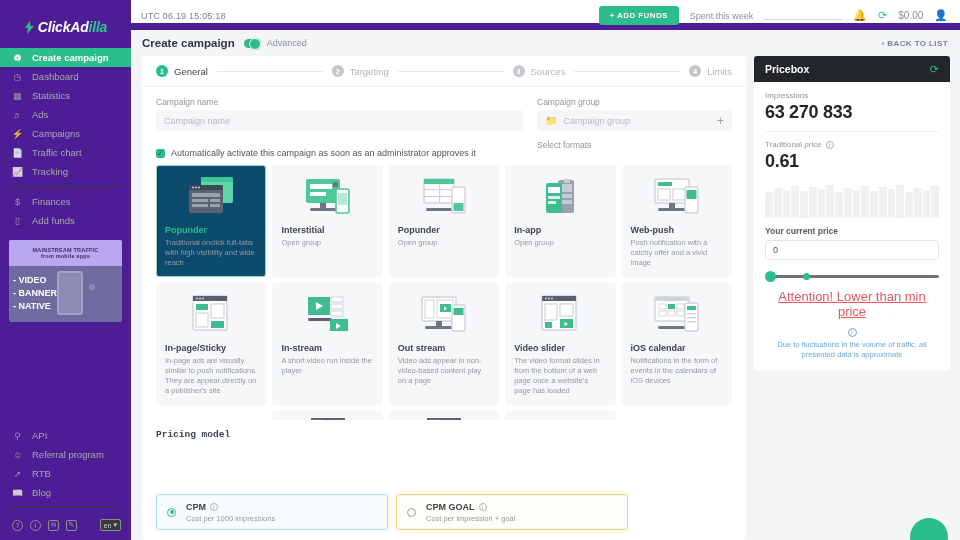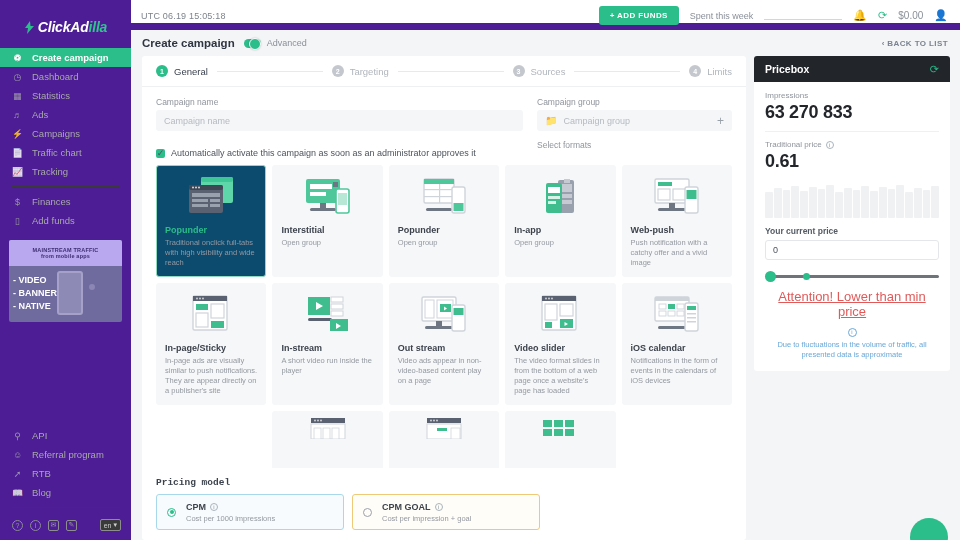--- a/index.html
+++ b/index.html
@@ -131,22 +131,22 @@
   .card.selected .card-title { color:#2bbd8a; }
   .card-desc { font-size:7.5px; color:#9499a1; line-height:10px; }
   .card.stub { min-height:26px; padding:5px 8px 0 8px; }
   .card.stub .card-art { height:22px; margin:0; }
   .card.empty { background:transparent; }
 
   
   .pricing { padding:9px 14px 10px 14px; }
   .pricing-h { font-size:9.5px; font-weight:bold; color:#3d434d; margin-bottom:6px;font-family:Liberation Mono, monospace; }
   .pm-row { display:flex; gap:8px; }
-  .pm { width:188px; height:36px; border-radius:3px; display:flex; align-items:center;
-        padding:0 10px; gap:10px; cursor:pointer; background:#f6f7f8;}
+  .pm { width:232px; height:36px; border-radius:3px; display:flex; align-items:center;
+        padding:0 10px; gap:10px; cursor:pointer; background:#f6f7f8;margin-top:48px;}
   .pm.sel { border:1px solid #a9d8ea; background:#f7fbfd; }
   .pm.alt { border:1px solid #edc978; background:#fffdf7; }
   .radio { width:9px; height:9px; border-radius:50%; border:1px solid #9aa0a8; flex:0 0 9px;
            display:flex; align-items:center; justify-content:center;}
   .radio.on { border-color:#2bbd8a; }
   .radio.on:after { content:""; width:4px; height:4px; border-radius:50%; background:#2bbd8a; }
   .pm-title { font-size:9px; font-weight:bold; color:#3d434d; display:flex; align-items:center; gap:4px;}
   .pm-sub { font-size:7.5px; color:#9499a1; margin-top:2px; }
   .info-i { width:8px; height:8px; border-radius:50%; border:1px solid #a9b4bd; color:#8b96a0;
             font-size:6px; display:inline-flex; align-items:center; justify-content:center; font-weight:normal;}

